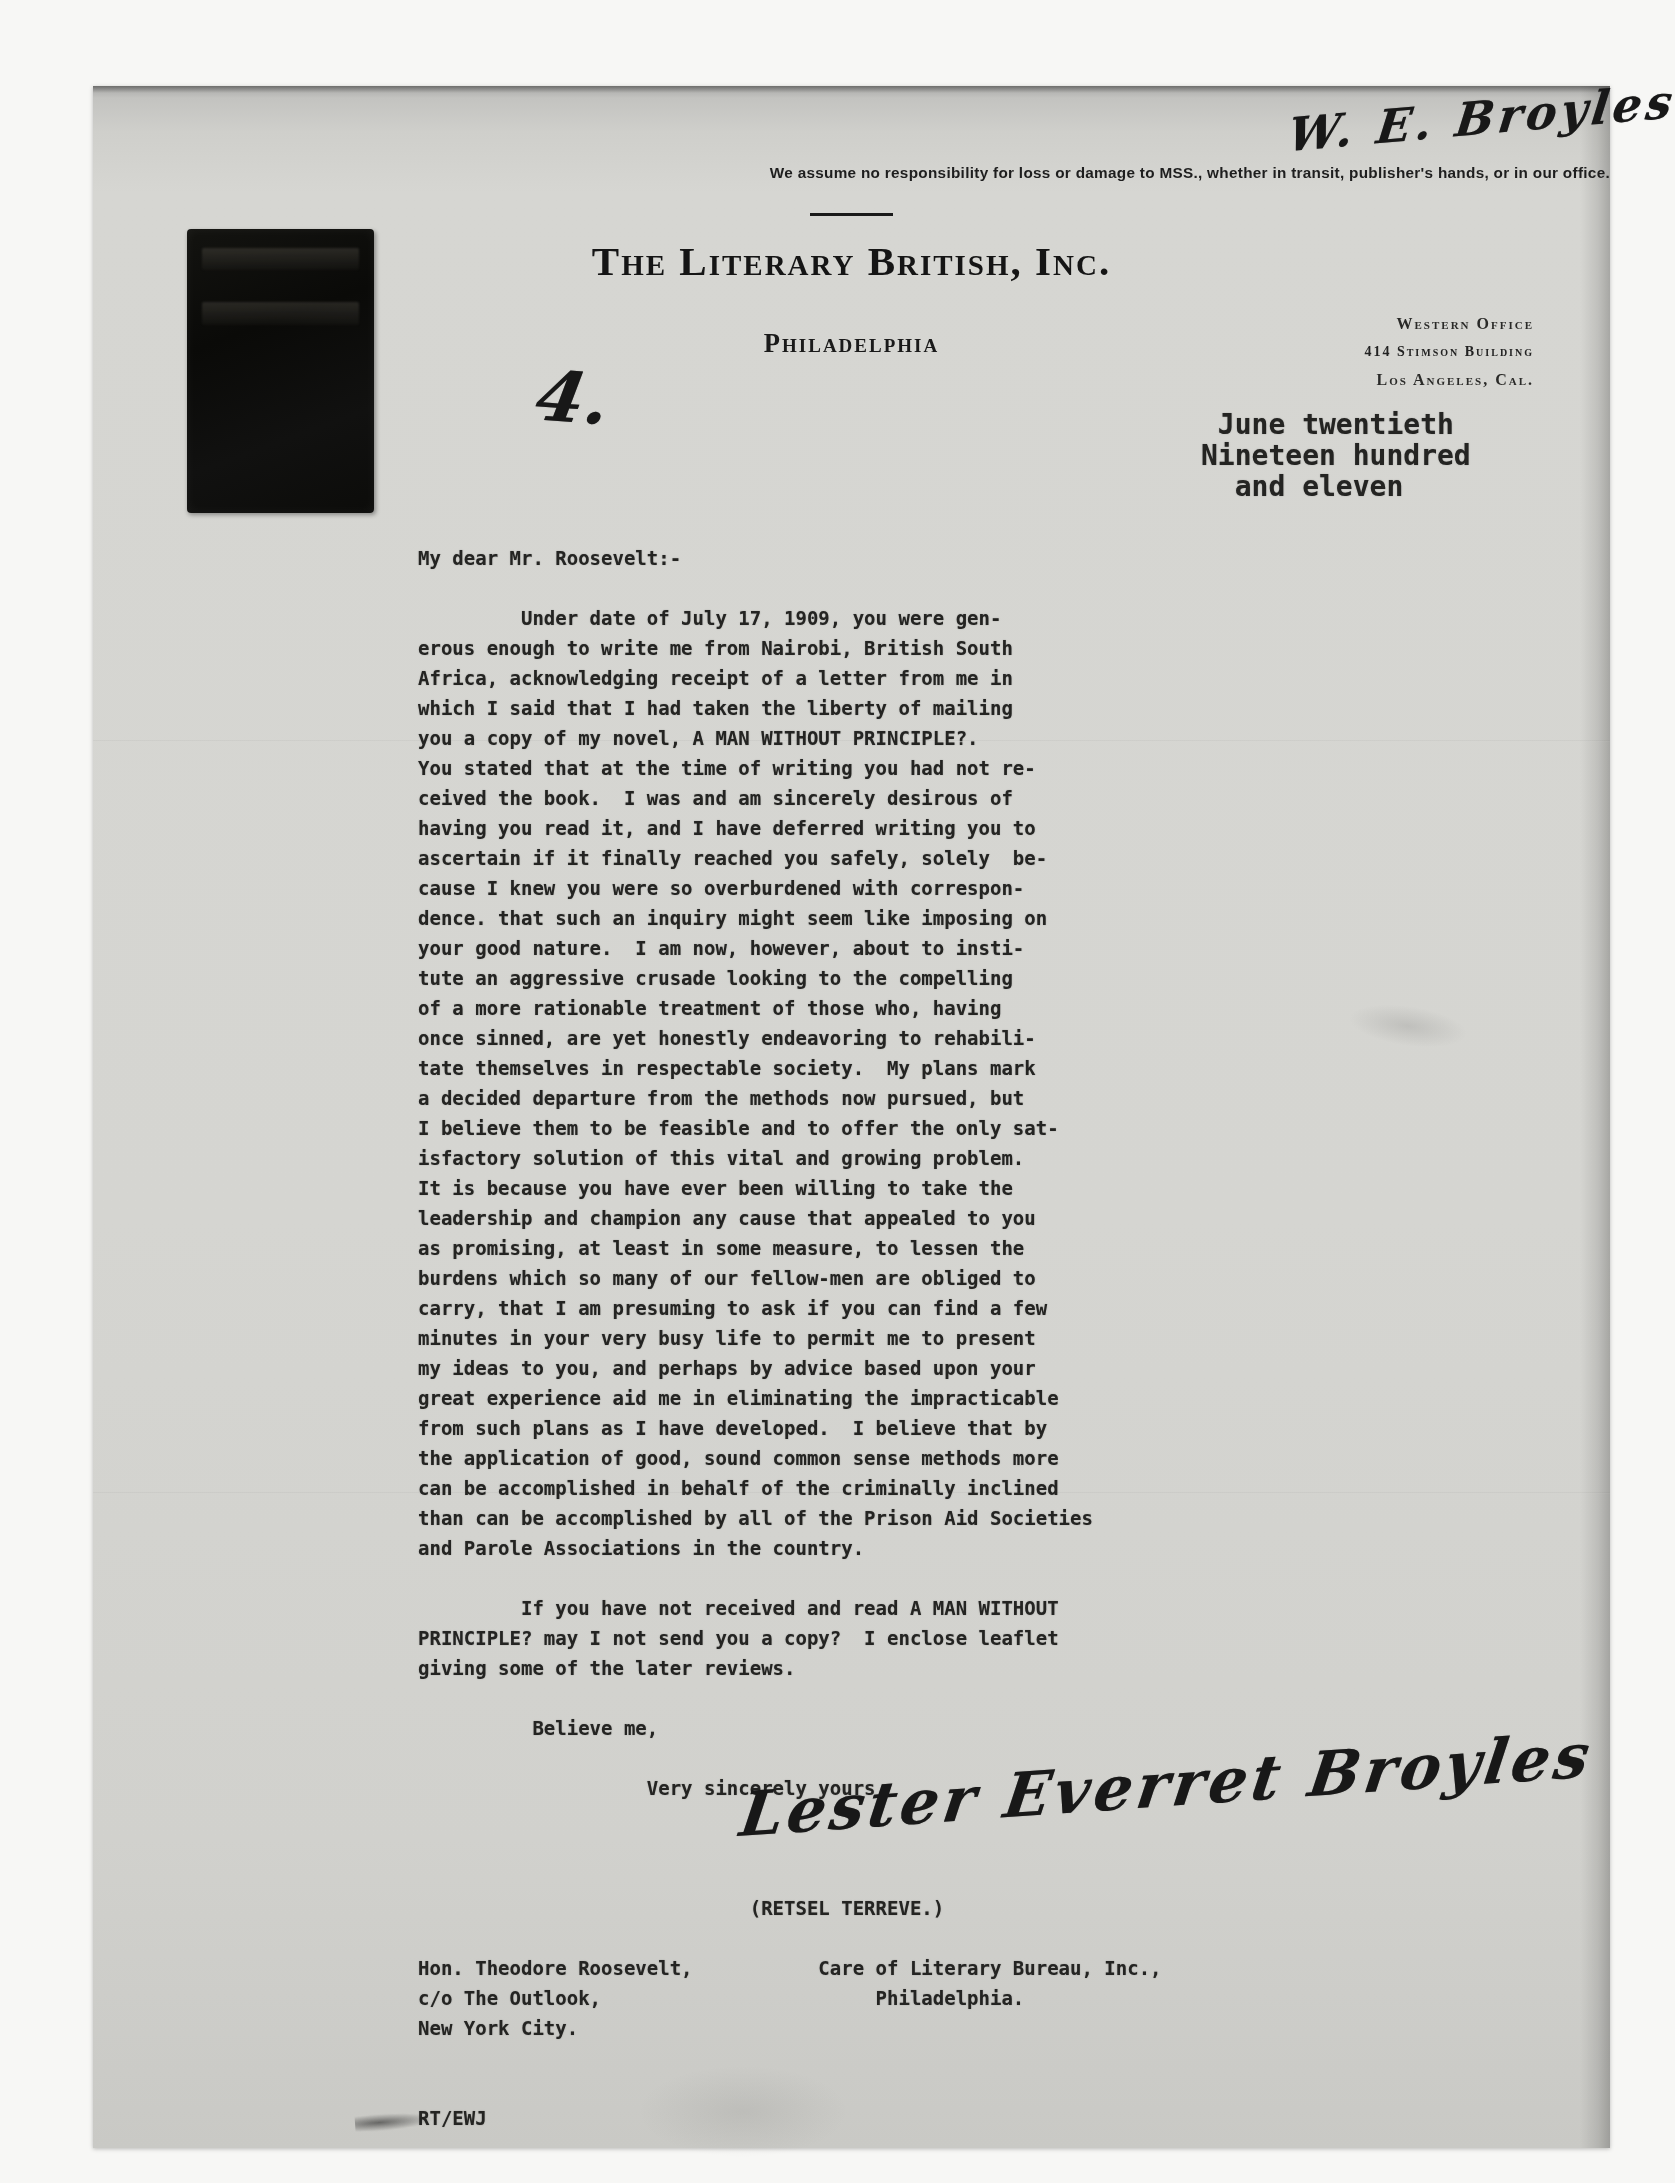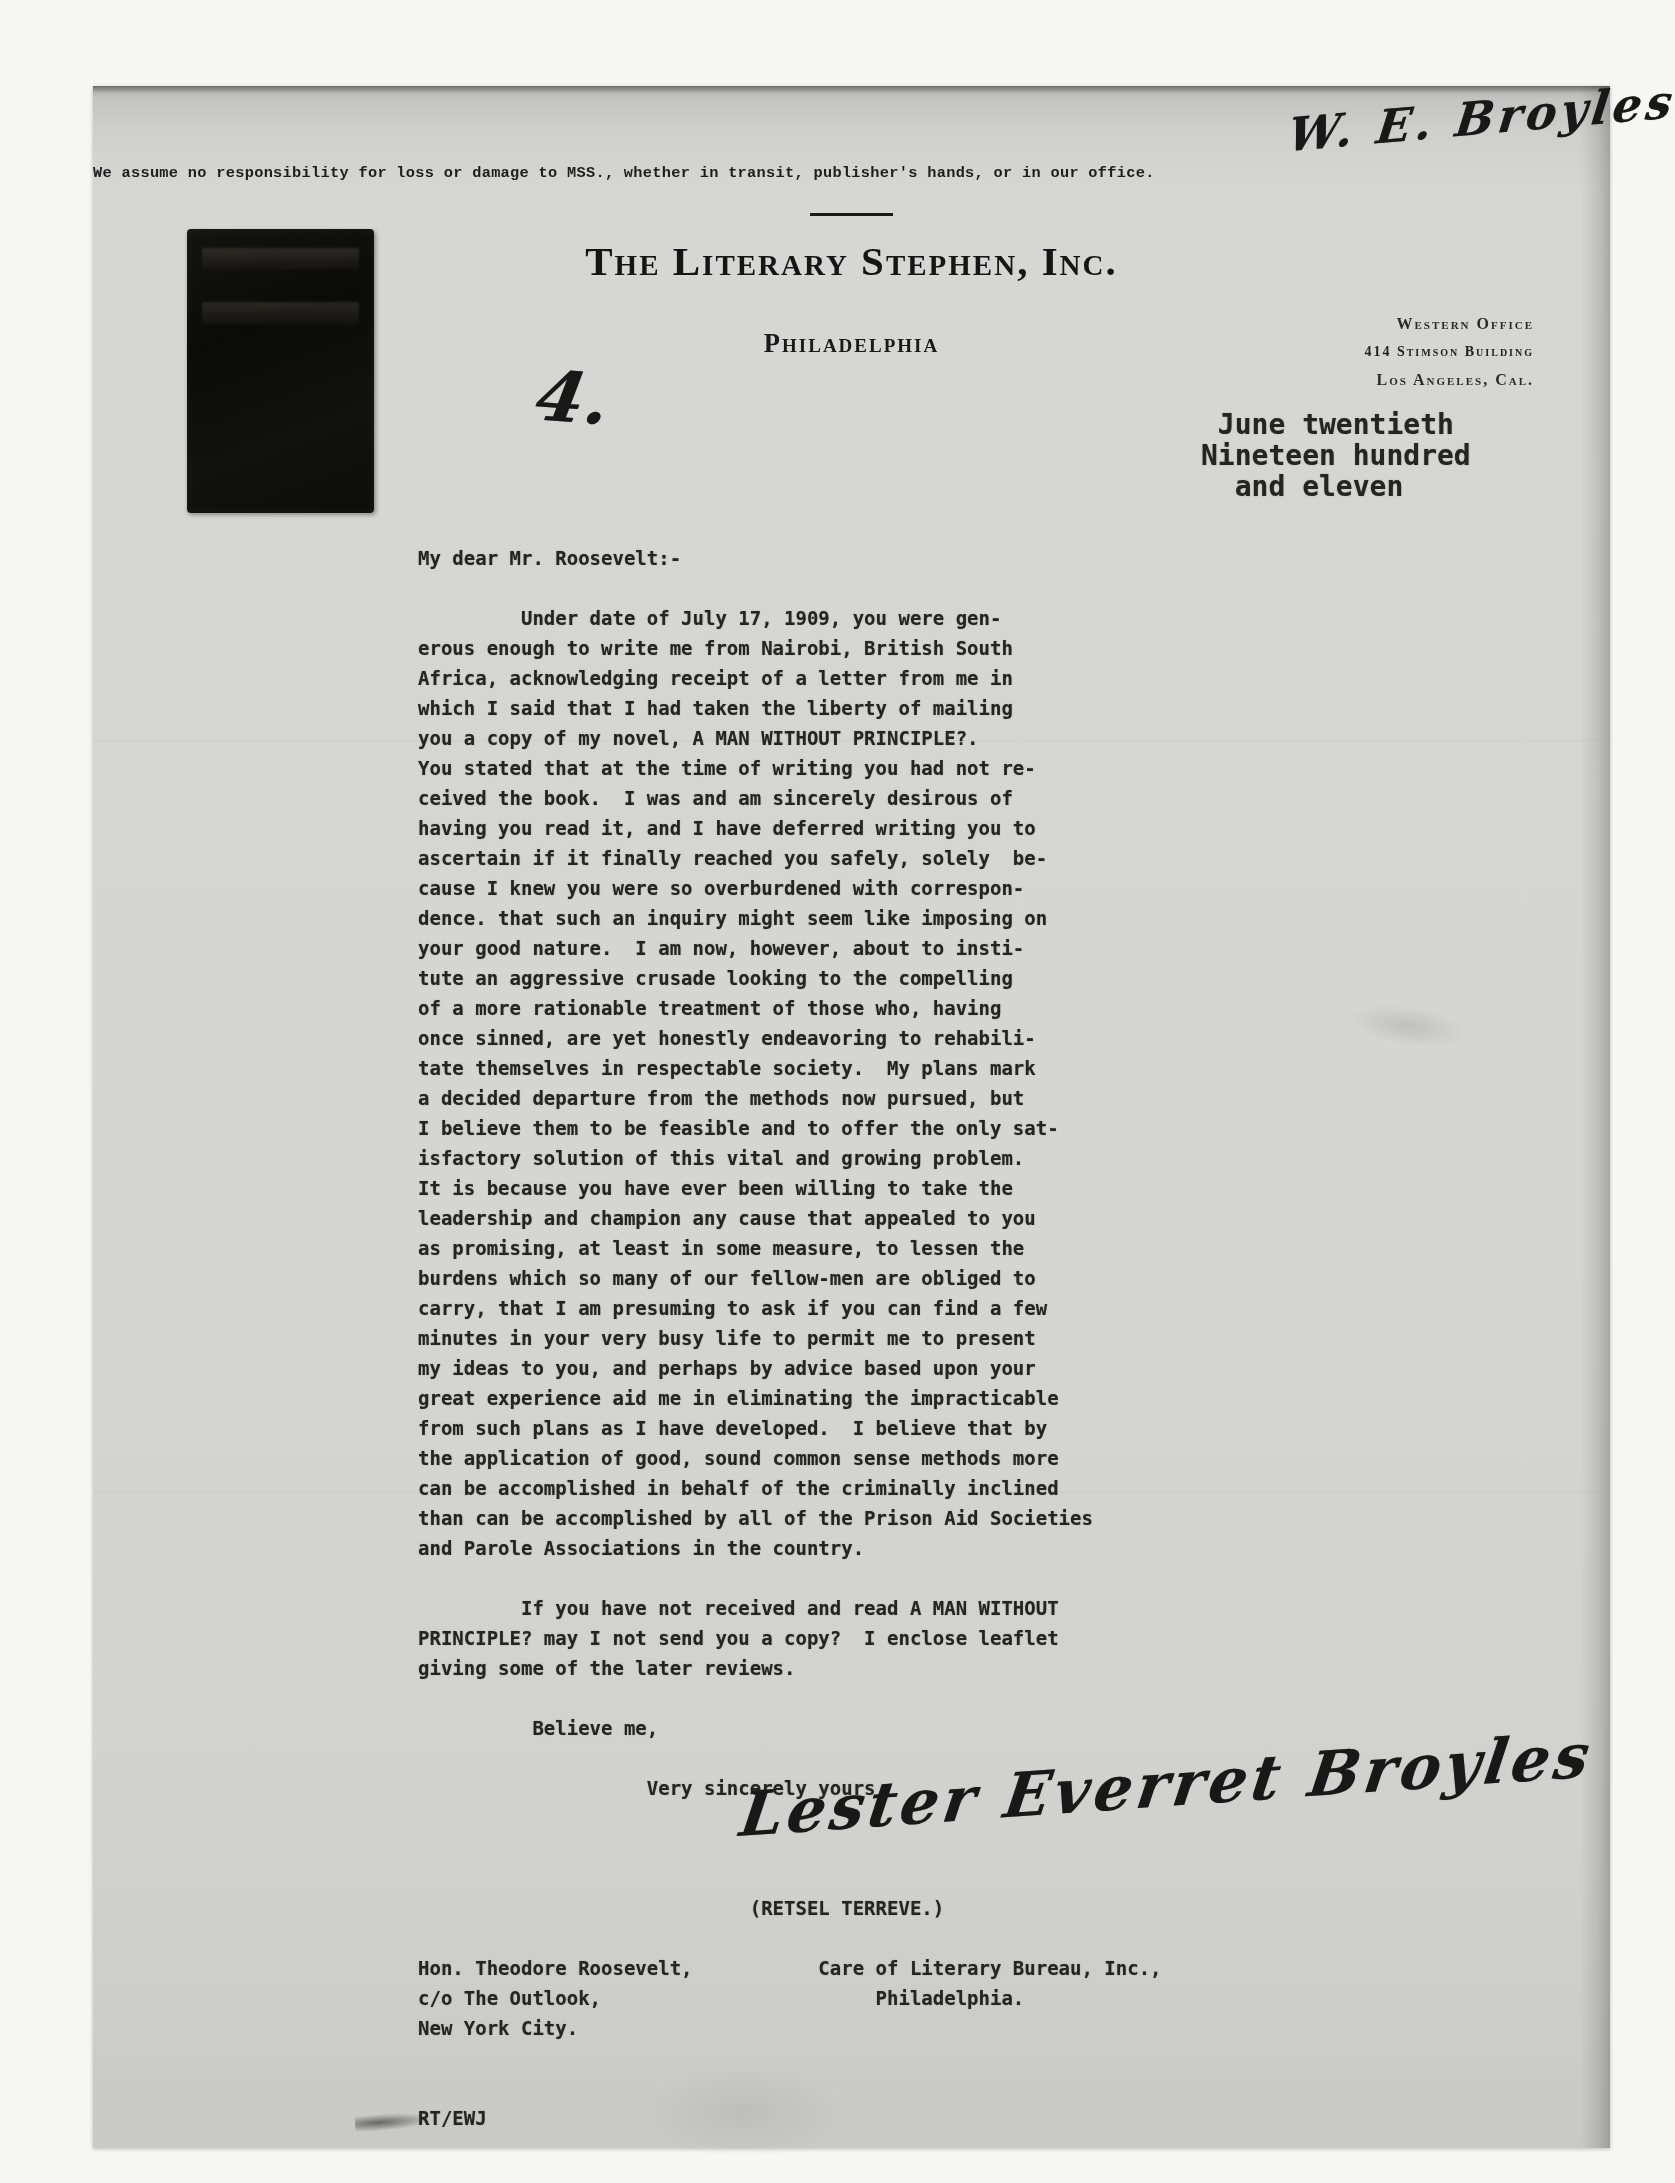--- a/index.html
+++ b/index.html
@@ -21,23 +21,23 @@
   .edge-top{
     position:absolute;top:0;left:0;width:100%;height:6.6px;
     background:linear-gradient(180deg,rgba(0,0,0,.35),rgba(0,0,0,0));
   }
   .crease{
     position:absolute;left:0;width:100%;height:2px;
     background:linear-gradient(180deg,rgba(0,0,0,.05),rgba(255,255,255,.08));
   }
   .disclaimer{
     position:absolute;left:0;top:78px;width:100%;
-    text-align:left;font-weight:bold;font-size:15.3px;color:#1e1e1e;
+    text-align:right;font-weight:bold;font-size:15.3px;color:#1e1e1e;
     letter-spacing:0.3px;
-    font-family:Liberation Mono, monospace;
+    font-family:Liberation Sans, sans-serif;
   }
   .head-rule{
     position:absolute;left:717px;top:127px;width:83px;height:3.3px;background:#1a1a1a;
   }
   .lh-title{
     position:absolute;left:0;top:151px;width:100%;text-align:center;
     font-variant:small-caps;font-weight:bold;font-size:41px;color:#151515;
     letter-spacing:2px;
   }
   .lh-address{
@@ -122,21 +122,21 @@
 <div class="paper">
 
   <div class="edge-top"></div>
   <div class="edge-right"></div>
   <div class="crease" style="top:654px"></div>
   <div class="crease" style="top:1406px"></div>
 
   <div class="disclaimer">We assume no responsibility for loss or damage to MSS., whether in transit, publisher's hands, or in our office.</div>
   <div class="head-rule"></div>
 
-  <div class="lh-title">The Literary Stephen, Inc.</div>
+  <div class="lh-title">The Literary British, Inc.</div>
   <div class="lh-city">Philadelphia</div>
 
   <div class="western">
     <div class="wo1">Western Office</div>
     <div class="wo2">414 Stimson Building</div>
     <div class="wo3">Los Angeles, Cal.</div>
   </div>
 
   <pre class="tw date-block"> June twentieth
 Nineteen hundred

